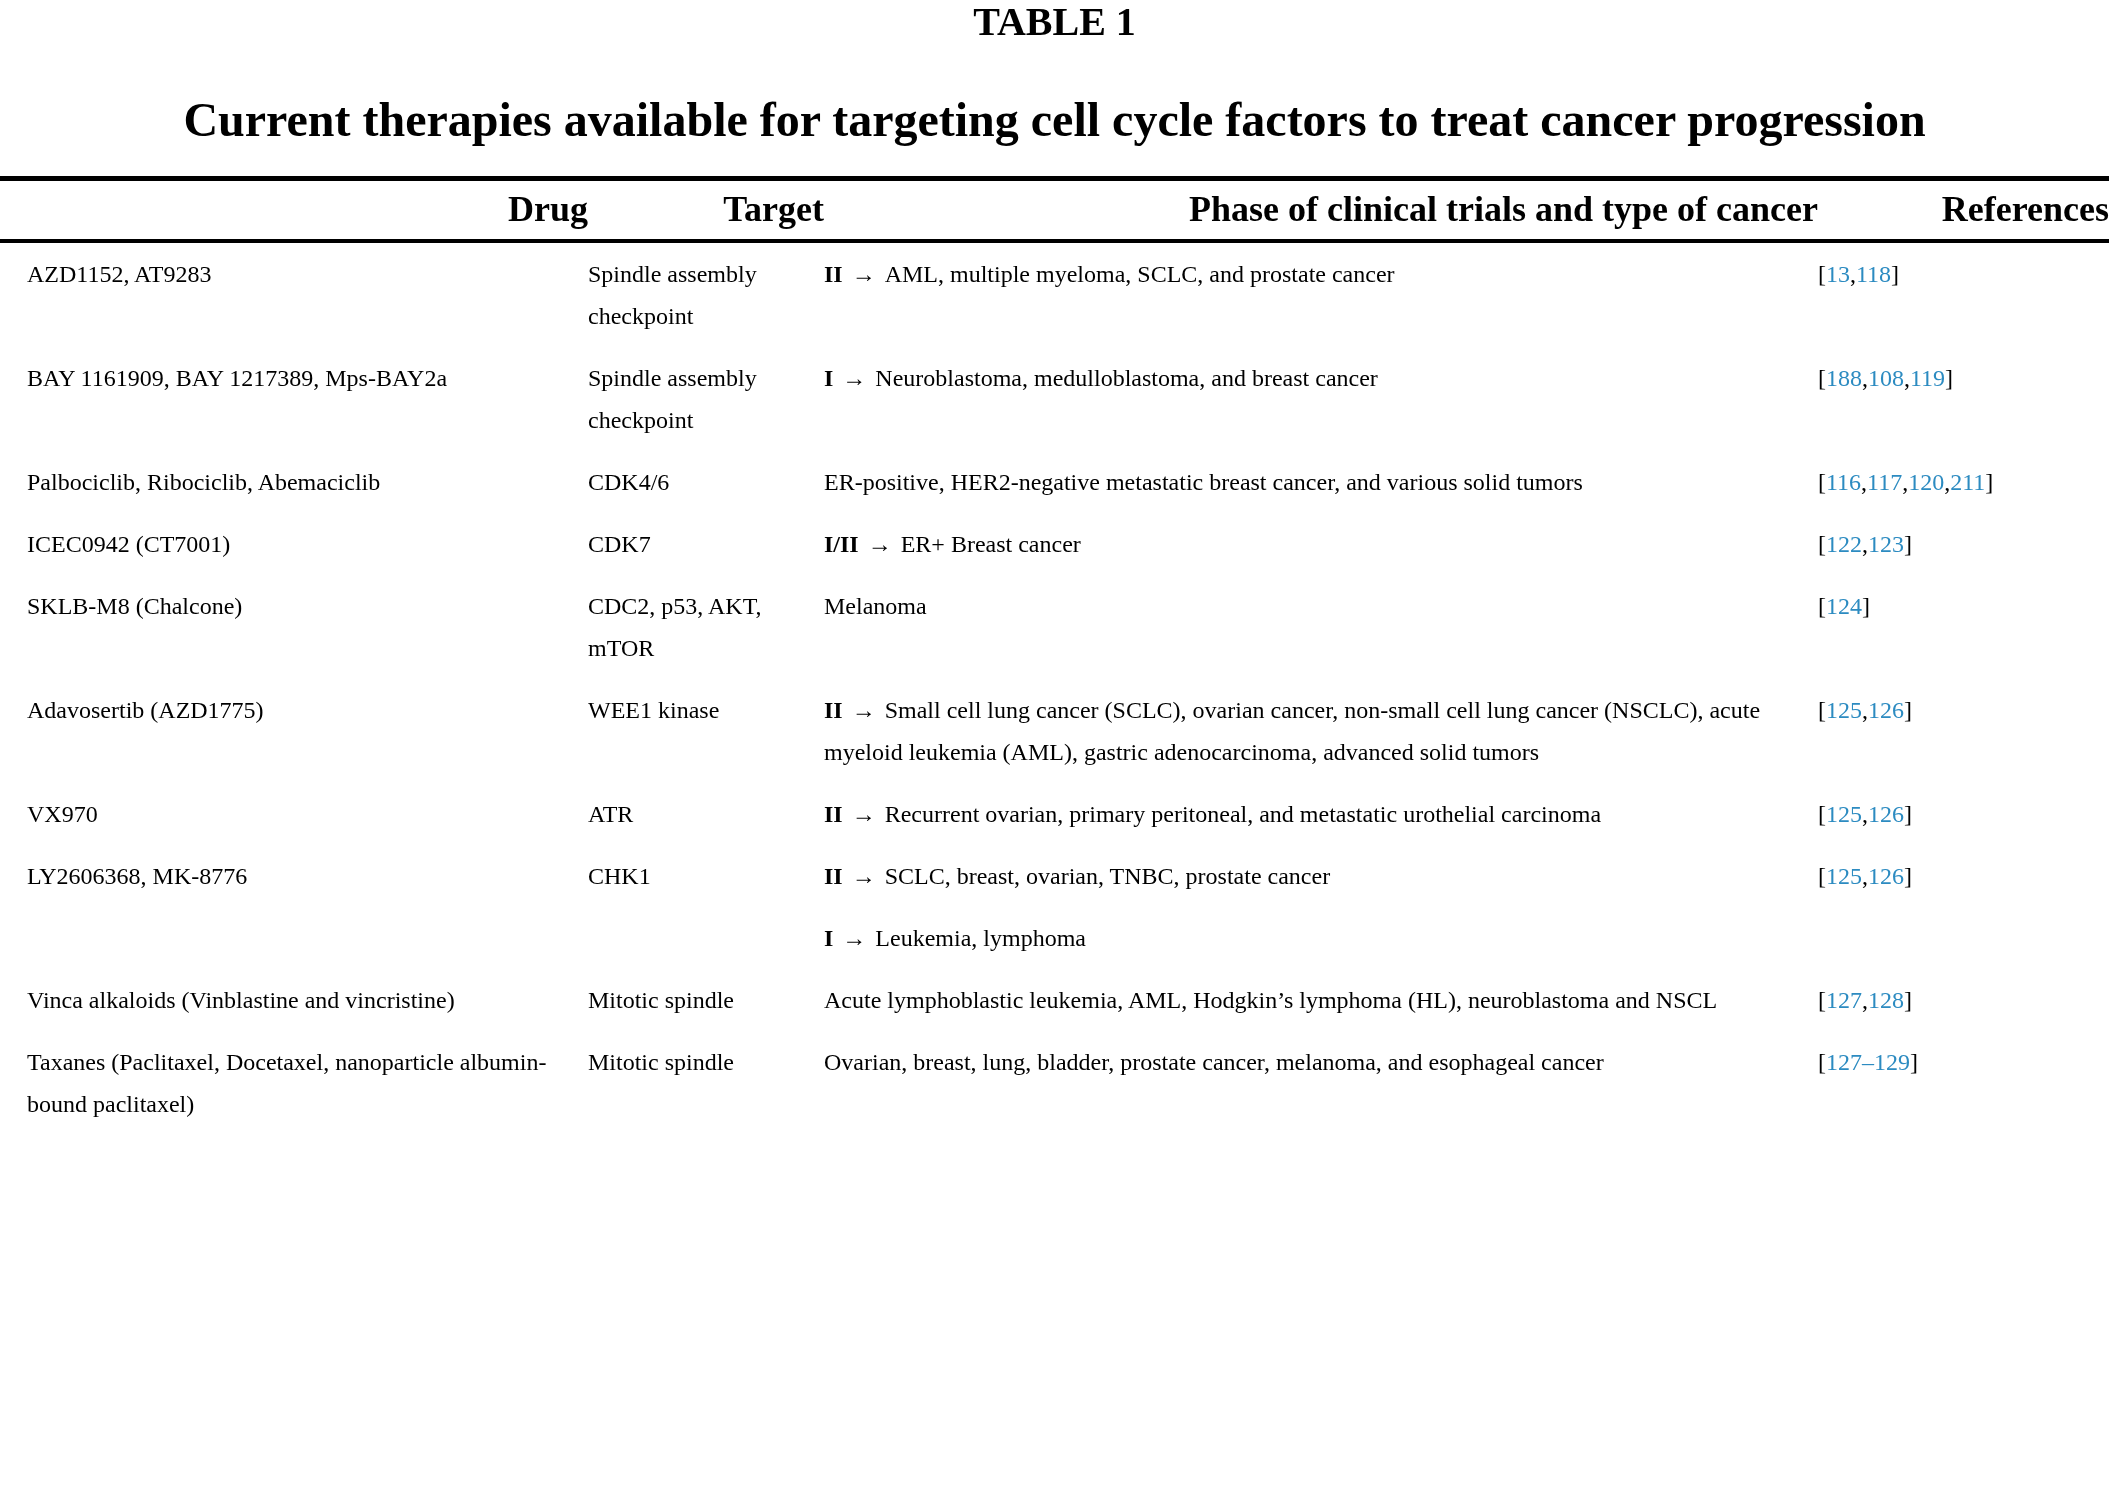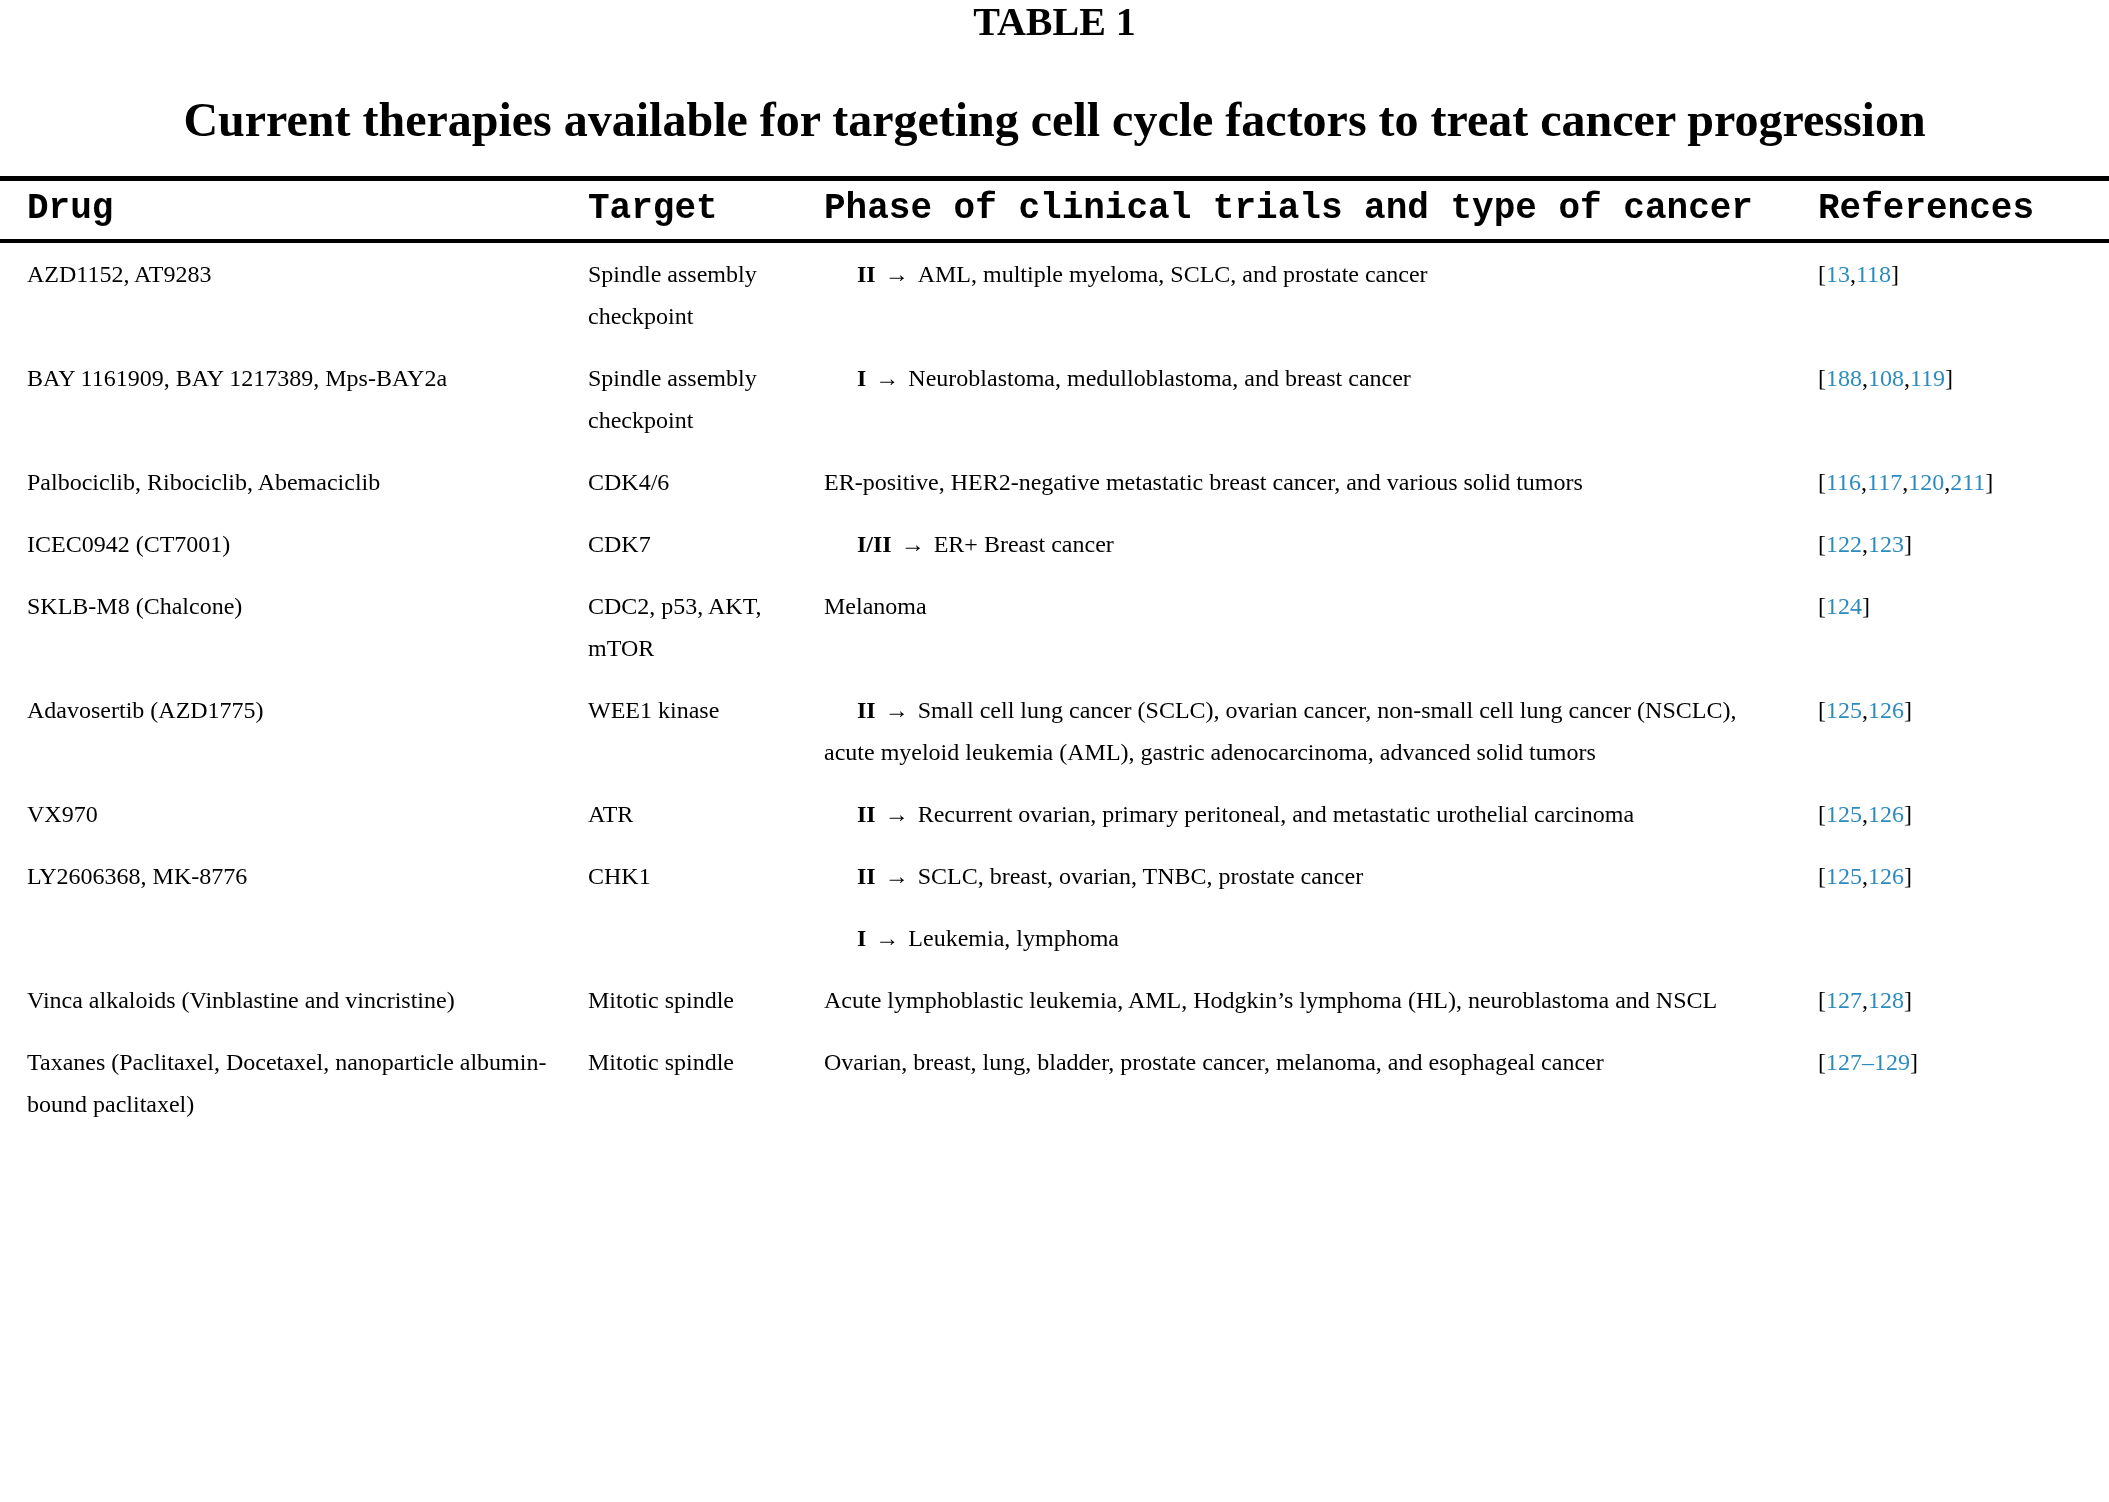--- a/index.html
+++ b/index.html
@@ -34,42 +34,41 @@
     border-collapse: collapse;
     table-layout: fixed;
     border-top: 5px solid var(--rule-color);
     border-bottom: 5px solid var(--rule-color);
   }
   col.c-drug   { width: 588px; }
   col.c-target { width: 236px; }
   col.c-phase  { width: 994px; }
   col.c-refs   { width: 291px; }
   thead th {
-    text-align: left;
+    text-align: right;
     font-size: 36px;
     line-height: 42px;
     font-weight: bold;
     padding: 7px 0 9px 0;
     border-bottom: 4px solid var(--rule-color);
     vertical-align: bottom;
-    font-family: Liberation Mono, monospace;
   }
   thead th:first-child { padding-left: 27px; }
   tbody td {
     vertical-align: top;
     font-size: 24px;
     line-height: 42px;
     padding: 10px 0;
   }
   td.drug   { padding-left: 27px; padding-right: 2px; }
   td.target { padding-right: 31px; }
   td.phase  { padding-right: 39px; }
   td.refs   { padding-right: 0; white-space: nowrap; }
   .phase-entry + .phase-entry { margin-top: 20px; }
-  .numeral { font-weight: bold; margin-left: 33px; }
+  .numeral { font-weight: bold; }
   .arrow { margin: 0 9px; font-weight: normal; }
   .ref-link { color: var(--link-color); cursor: pointer; }
   .ref-bracket, .ref-sep { color: var(--text-color); }
 </style>
 </head>
 <body>
 
 <div class="page">
   <div class="table-label">TABLE 1</div>
   <div class="table-caption">Current therapies available for targeting cell cycle factors to treat cancer progression</div>

